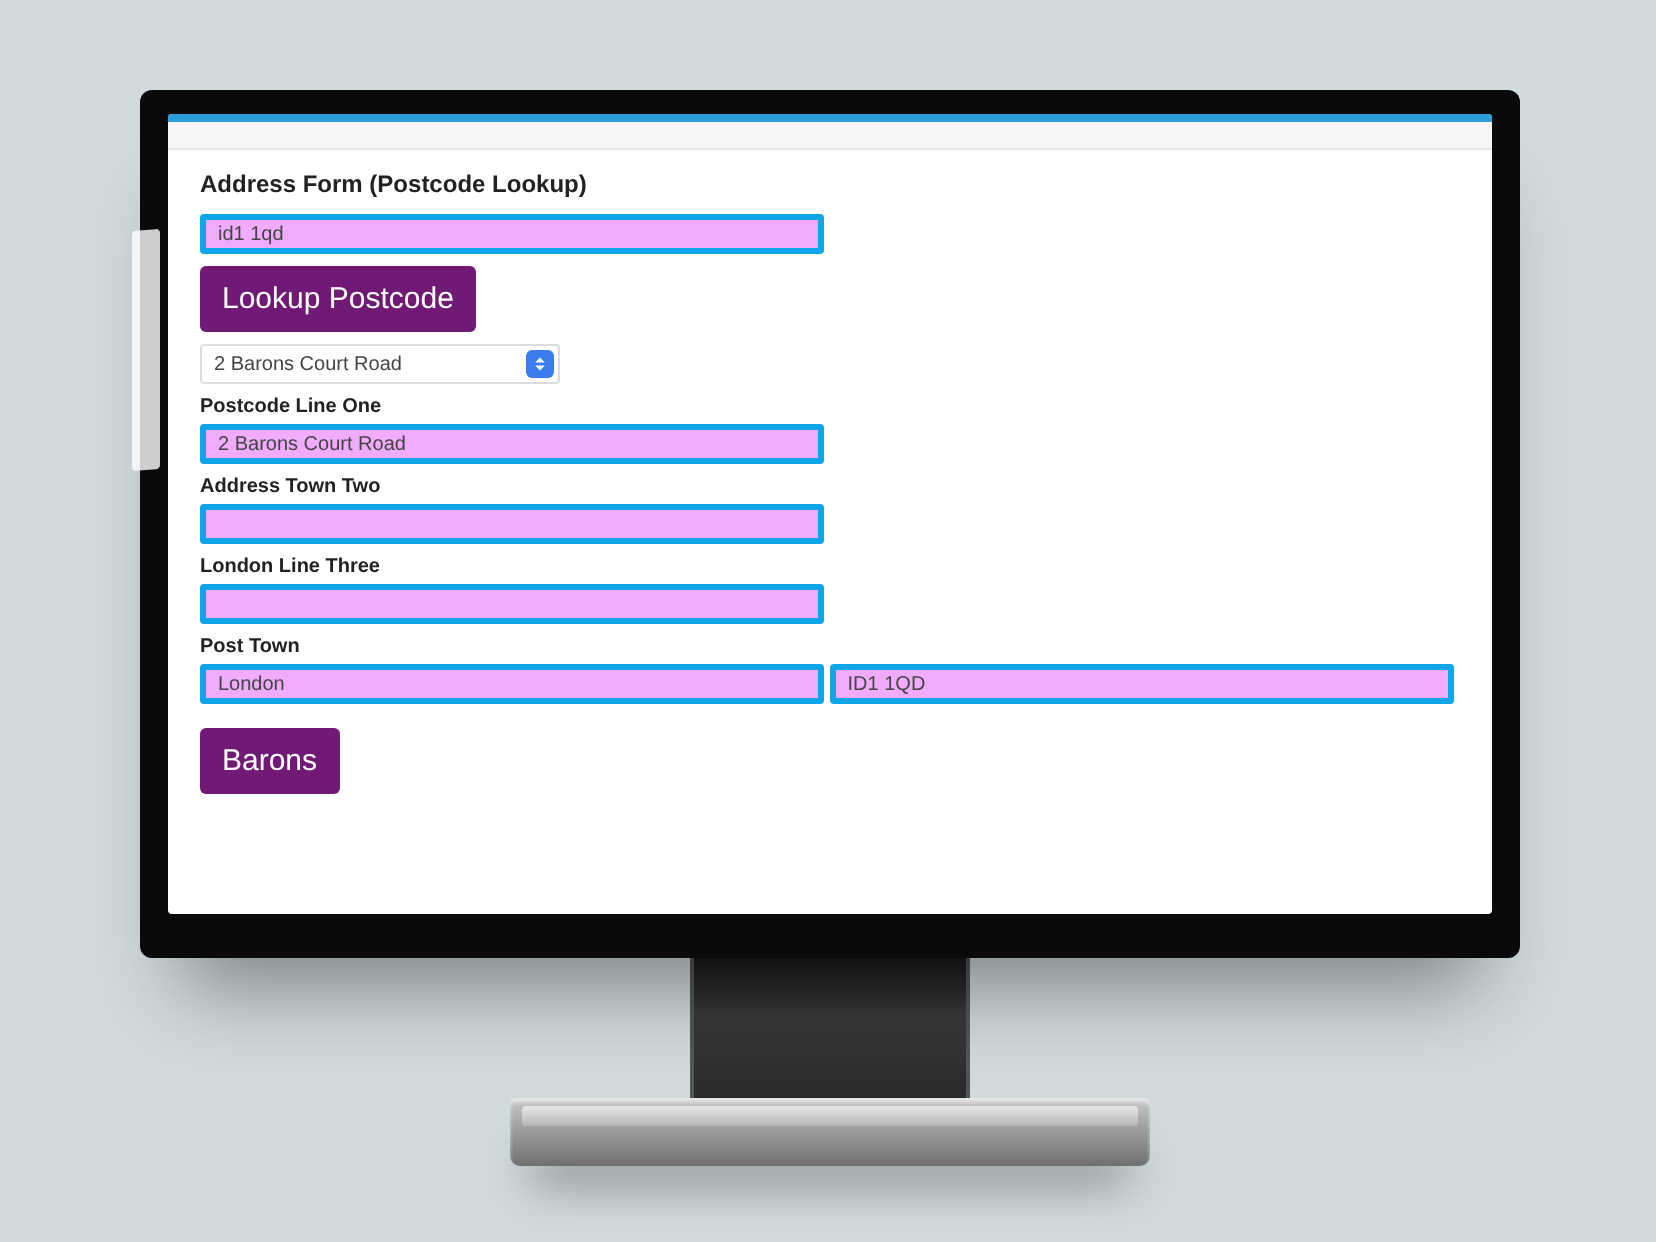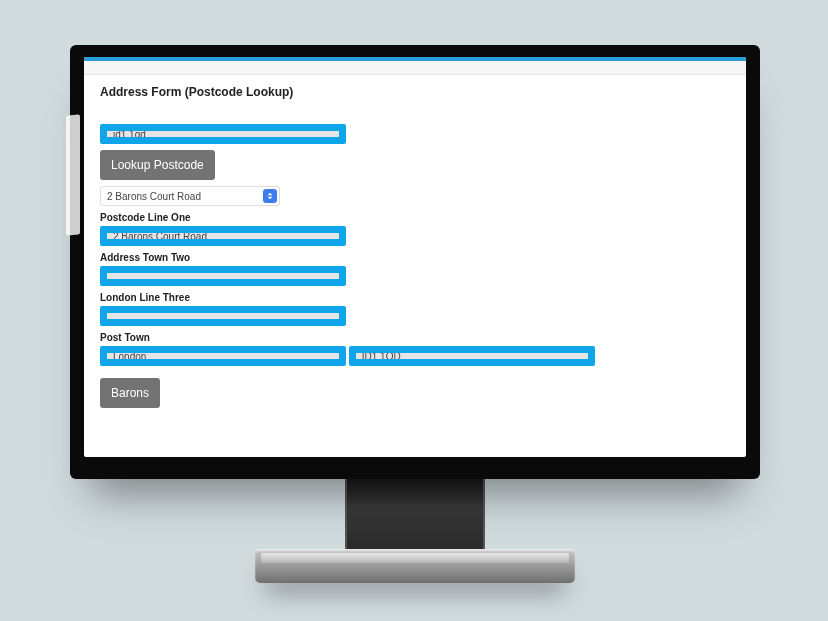--- a/index.html
+++ b/index.html
@@ -46,46 +46,46 @@
     .topstripe { height: 4px; background: #2b9fd9; }
     .navbar { height: 14px; background: #f6f6f6; border-bottom: 1px solid #e5e5e5; }
     .content {
       padding: 10px 16px 12px 16px;
       font-size: 10px;
       color: #222;
     }
     h3.title {
       font-size: 12px;
       font-weight: 700;
-      margin-bottom: 25px;
+      margin-bottom: 8px;
     }
     .label {
       font-size: 10px;
       font-weight: 700;
       margin: 6px 0 3px 0;
       display:block;
     }
     .tin {
-      width: 246px;
+      width: 312px;
       height: 20px;
-      border: 7px solid #0ea5e9;
+      border: 3px solid #0ea5e9;
       border-radius: 2px;
       padding: 0 6px;
       font-size: 10px;
       font-family: inherit;
       color: #444;
-      background:#e5e5e5;
+      background:#f0abfc;
     }
     .btn {
       display: inline-block;
-      background: #737373;
+      background: #701a75;
       color: #fff;
       border: none;
       border-radius: 3px;
-      font-size: 12px;
+      font-size: 15px;
       padding: 8px 11px;
       cursor: pointer;
       font-family: inherit;
     }
     .btn.lookup { margin: 6px 0; }
     .select-wrap {
       position: relative;
       width: 180px;
       margin-bottom: 4px;
     }

